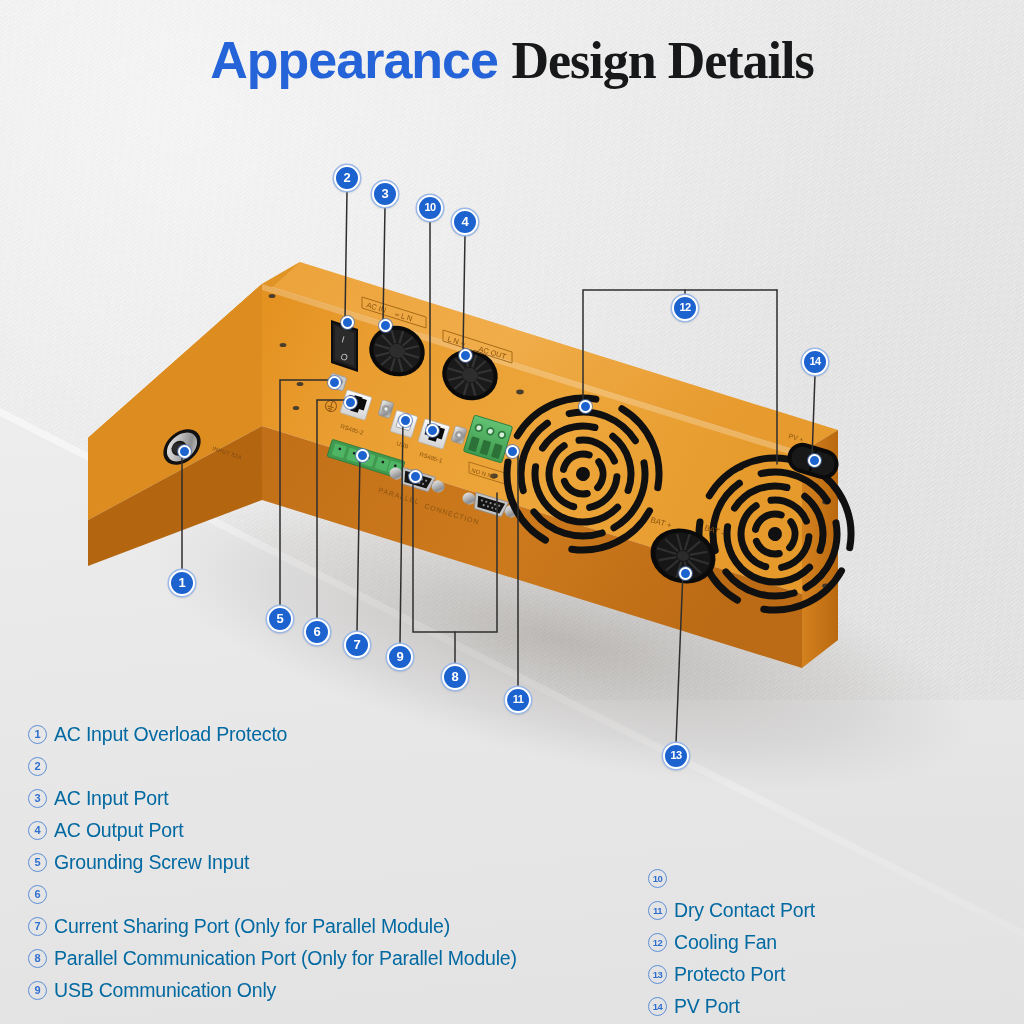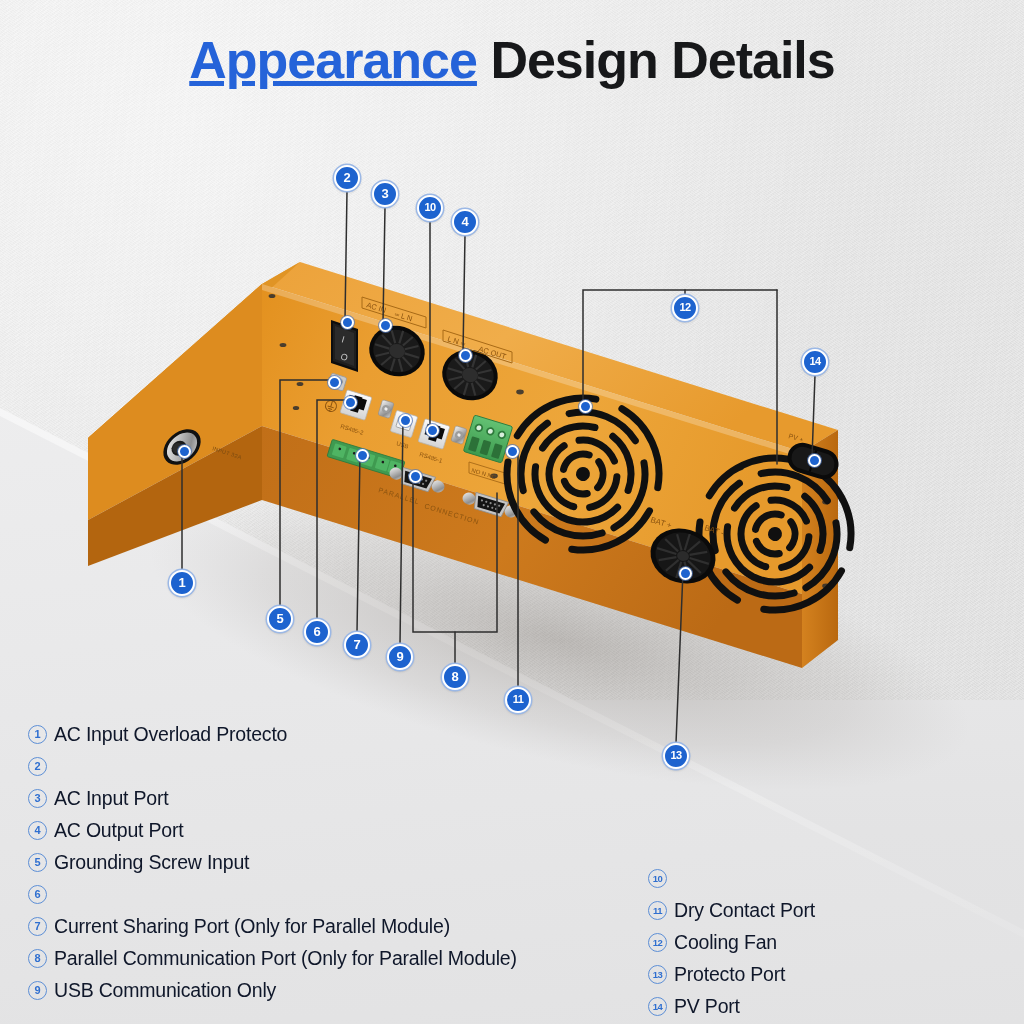--- a/index.html
+++ b/index.html
@@ -37,22 +37,22 @@
     position:absolute;left:0;top:700px;width:1024px;height:324px;
     background:linear-gradient(180deg,#e6e6e7 0%,#e3e3e4 40%,#e1e1e2 100%);
   }
 
   
   #title{
     position:absolute;left:0;top:34px;width:1024px;text-align:center;
     font-size:52px;font-weight:bold;letter-spacing:-1px;line-height:1;
     white-space:nowrap;
   }
-  #title .accent{color:#2563d9;text-decoration:underline;}
-  #title .plain{color:#17181a;}
+  #title .accent{color:#2563d9;}
+  #title .plain{color:#17181a;font-family:Liberation Serif, serif;}
 
   
   #device{position:absolute;left:0;top:0;width:1024px;height:1024px;}
   #device svg{position:absolute;left:0;top:0;}
 
   
   .callout{position:absolute;width:26px;height:26px;margin-left:-13px;margin-top:-13px;
            border-radius:50%;background:#1d63cf;
            border:2.5px solid #ffffff;
            box-shadow:0 0 0 1.5px #9bb8e6, 0 1px 3px rgba(0,0,0,.28);
@@ -67,21 +67,21 @@
   #legend{position:absolute;left:0;top:718px;width:1024px;height:306px;}
   .leg-col{position:absolute;top:0;}
   .leg-col.left{left:28px;width:620px;}
   .leg-col.right{left:648px;width:376px;top:144px;}
   .leg-item{display:flex;align-items:center;height:32px;gap:7px;}
   .leg-num{flex:0 0 auto;width:19px;height:19px;border-radius:50%;
            border:1.3px solid #5d8fd6;color:#2f6fd0;background:transparent;
            font-size:11px;font-weight:bold;line-height:17px;text-align:center;
            box-sizing:border-box;}
   .leg-num.two{font-size:9.5px;letter-spacing:-.6px;}
-  .leg-txt{font-size:19.5px;color:#0f172a;white-space:nowrap;letter-spacing:-.2px;}
+  .leg-txt{font-size:19.5px;color:#0369a1;white-space:nowrap;letter-spacing:-.2px;}
 </style>
 </head>
 <body>
 
 <div id="scene">
   <div class="bg-wall"></div>
   <div class="bg-noise"></div>
   <div class="bg-bottom"></div>
   <div class="bg-floor"></div>
   <div class="bg-floor-edge"></div>

